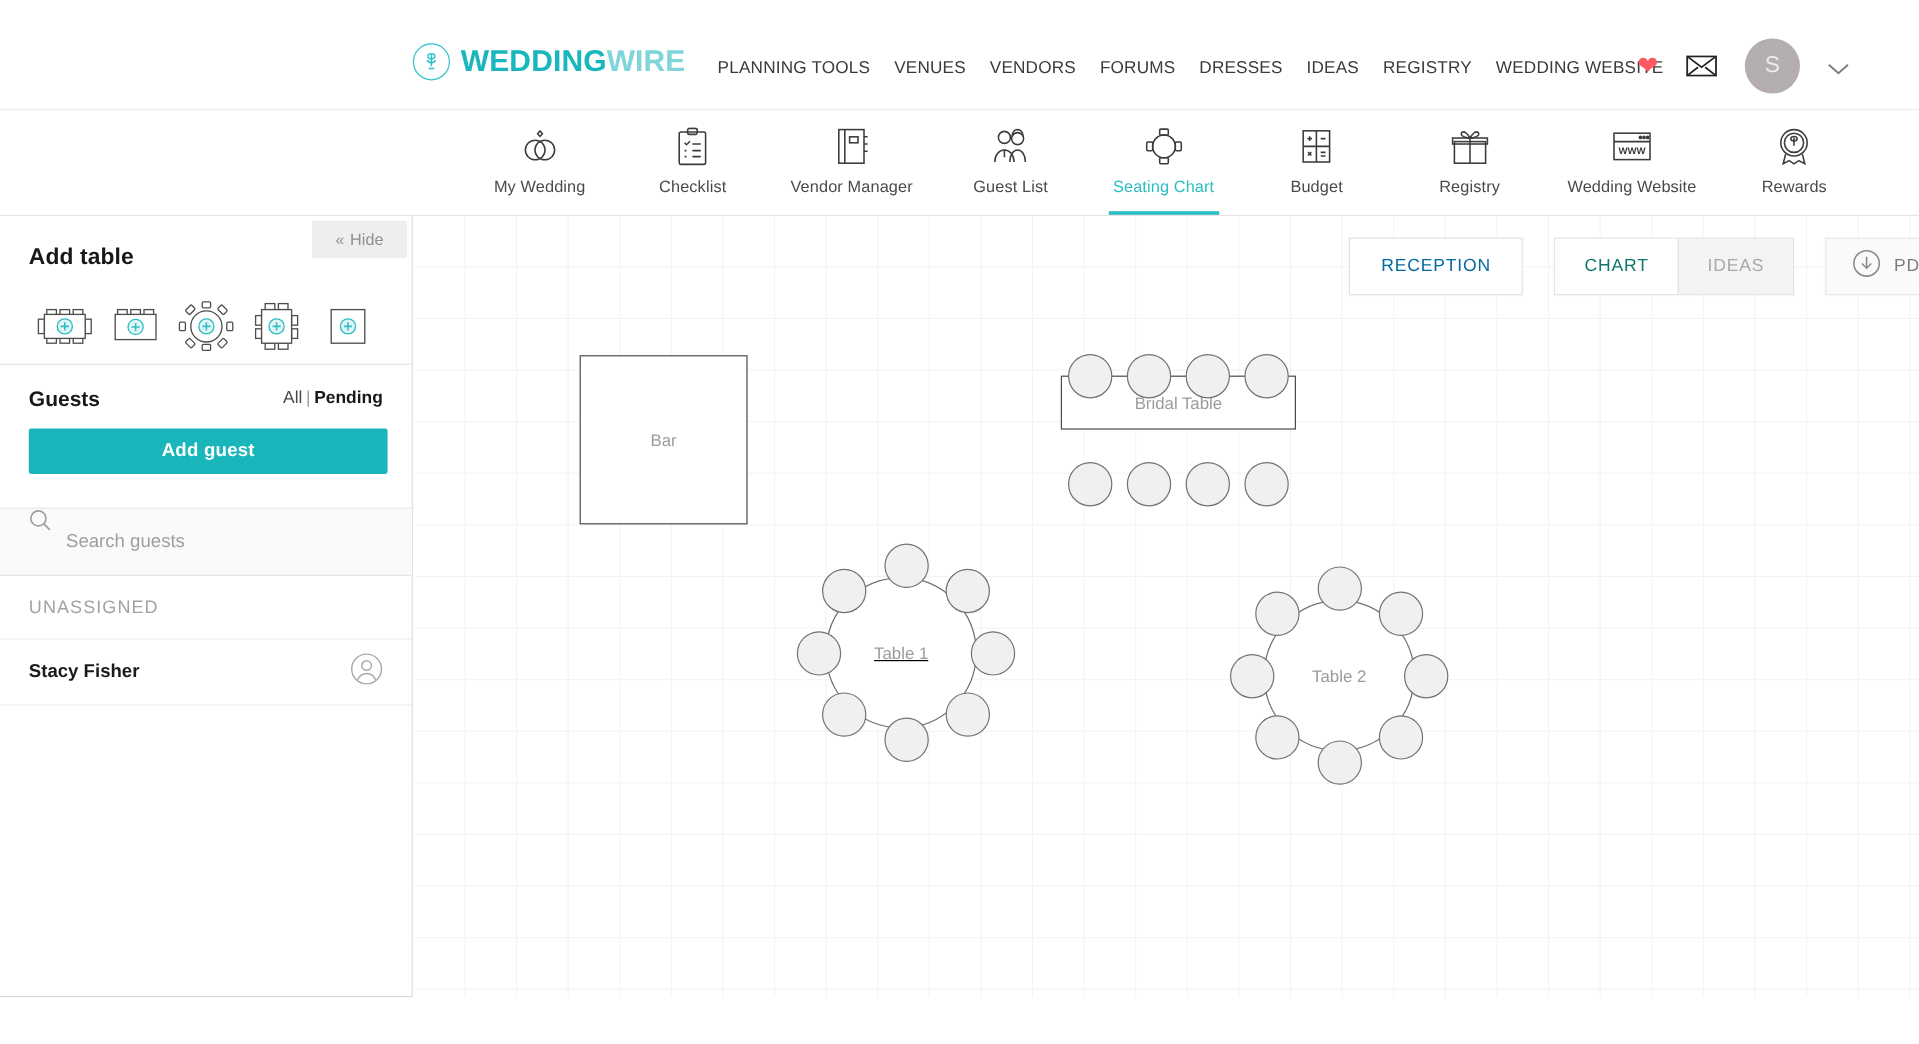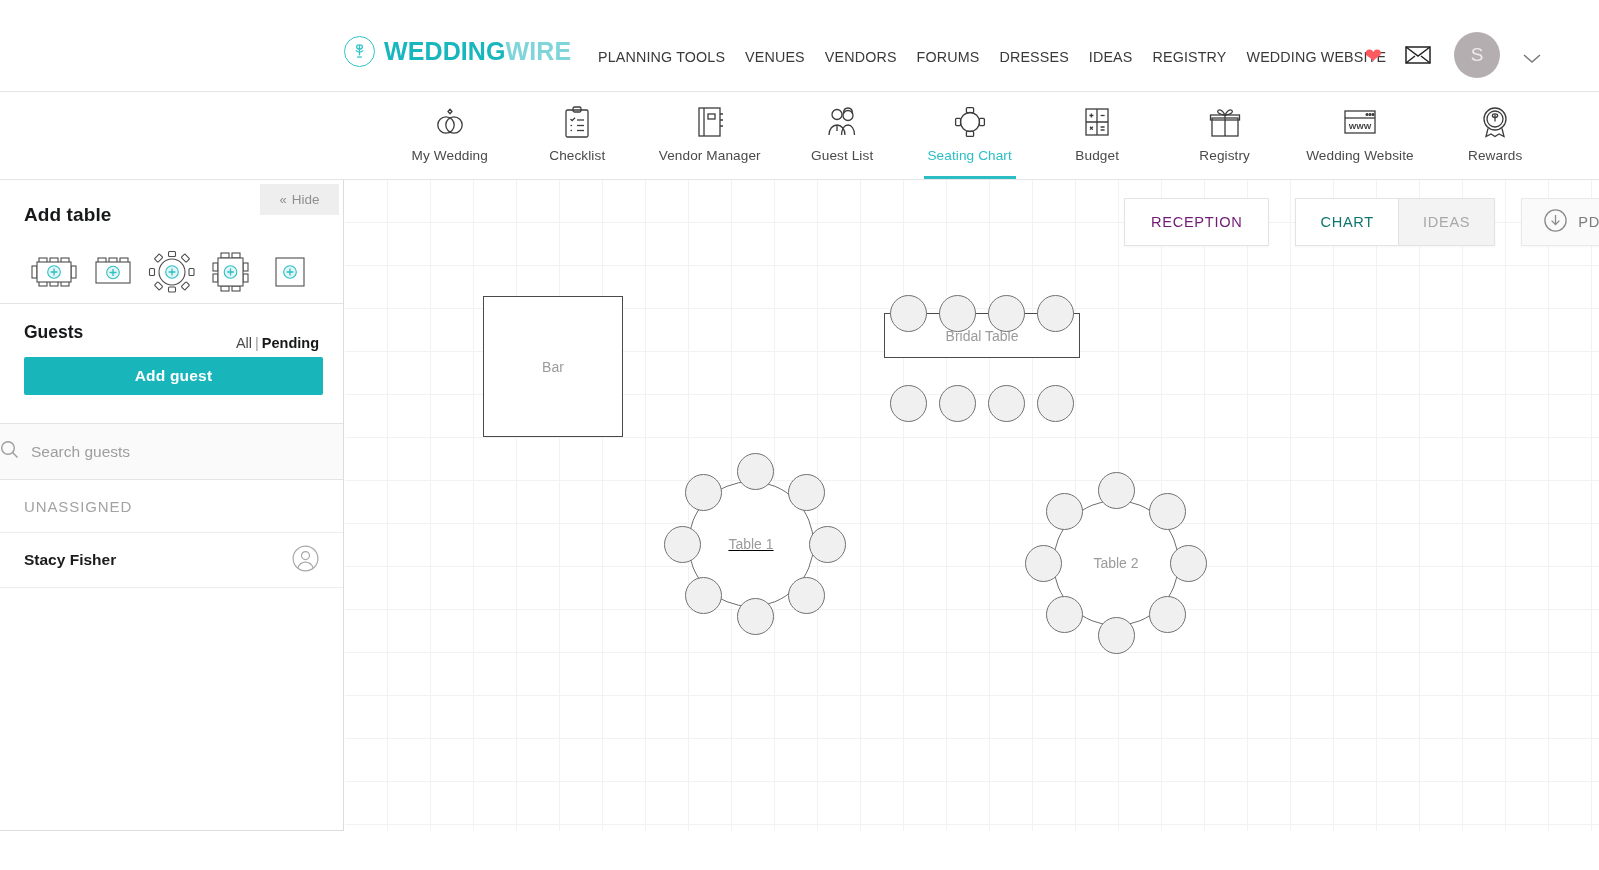--- a/index.html
+++ b/index.html
@@ -103,35 +103,35 @@
   }
   .tbl-ico { width: 59px; height: 48px; display: flex; align-items: center;
              justify-content: center; cursor: pointer; }
 
   .sb-guests { position: relative; height: 120px; border-bottom: 1px solid #e4e4e4; }
   .guests-title {
     position: absolute; left: 24px; top: 18px;
     font-size: 17.5px; font-weight: 700; color: #17181a;
   }
   .guests-filter {
-    position: absolute; right: 24px; top: 31px; font-size: 14.5px; color: #3d3d3d;
+    position: absolute; right: 24px; top: 20px; font-size: 14.5px; color: #3d3d3d;
   }
   .guests-filter .gf-all { color: #4a4a4a; cursor: pointer; }
   .guests-filter .gf-sep { color: #9a9a9a; margin: 0 3px; }
   .guests-filter .gf-pending { font-weight: 700; color: #17181a; cursor: pointer; }
   .add-guest-btn {
     position: absolute; left: 24px; top: 53px; width: 299px; height: 38px;
     background: #18b5bb; color: #fff; border: none; border-radius: 2px;
     font-size: 15.5px; font-weight: 700; cursor: pointer;
     font-family: "Liberation Sans", sans-serif; letter-spacing: .2px;
   }
 
   .sb-search {
     position: relative; height: 56px; border-bottom: 1px solid #e4e4e4;
-    background: #fafafa; display: flex; align-items: center; gap: 12px;
+    background: #fafafa; display: flex; padding-left: 24px; gap: 12px;
   }
   .sb-search input {
     border: none; outline: none; background: transparent;
     font-size: 15.5px; color: #3a3a3a; width: 240px;
     font-family: "Liberation Sans", sans-serif;
   }
   .sb-search input::placeholder { color: #9e9e9e; }
 
   .sb-unassigned {
     height: 52px; display: flex; align-items: center; padding-left: 24px;
@@ -153,21 +153,21 @@
     background-size: 43px 43px;
     background-position: -1px -1px;
     overflow: hidden;
   }
   .canvas-toolbar {
     position: absolute; left: 779px; top: 18px; display: flex; align-items: center; gap: 26px;
     z-index: 5;
   }
   .btn-reception {
     height: 48px; padding: 0 26px; background: #fff; border: 1px solid #e3e3e3;
-    font-size: 14.6px; color: #701a75; letter-spacing: .7px; cursor: pointer;
+    font-size: 14.6px; color: #0369a1; letter-spacing: .7px; cursor: pointer;
     display: flex; align-items: center; font-family: "Liberation Sans", sans-serif;
     box-shadow: 0 1px 2px rgba(0,0,0,.04);
   }
   .seg { display: flex; border: 1px solid #e3e3e3; height: 48px; box-shadow: 0 1px 2px rgba(0,0,0,.04); }
   .seg div {
     padding: 0 24px; display: flex; align-items: center; font-size: 14.6px;
     letter-spacing: .7px; cursor: pointer;
   }
   .seg .on { background: #fff; color: #0f766e; }
   .seg .off { background: #f3f3f3; color: #a8a8a8; border-left: 1px solid #e3e3e3; }

